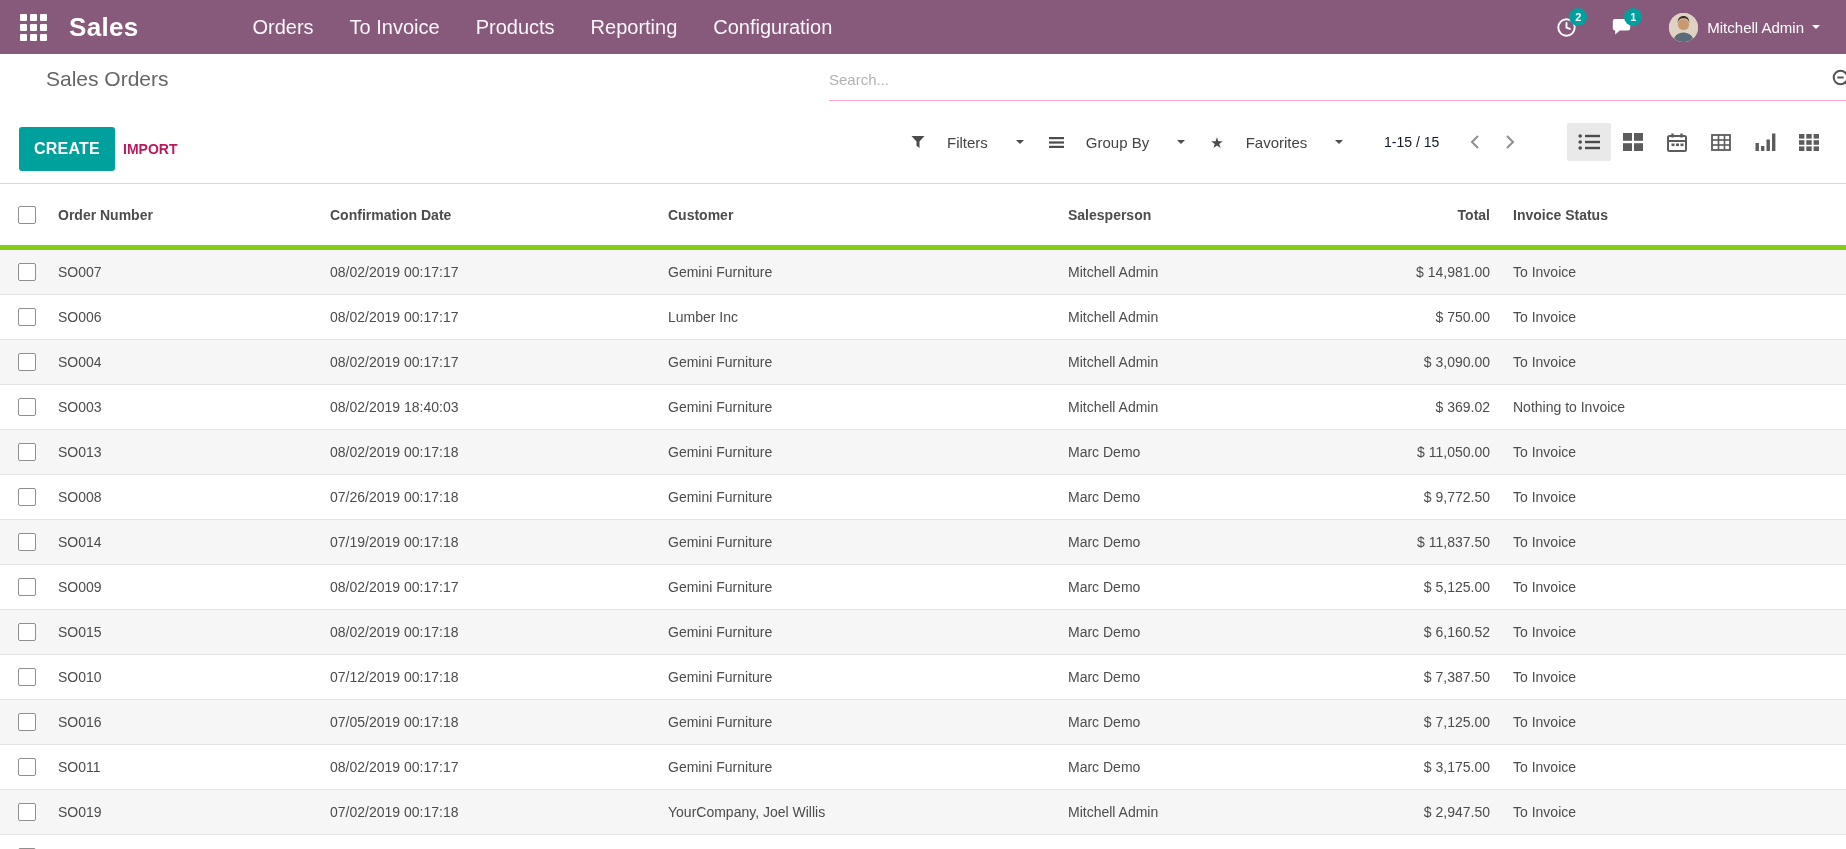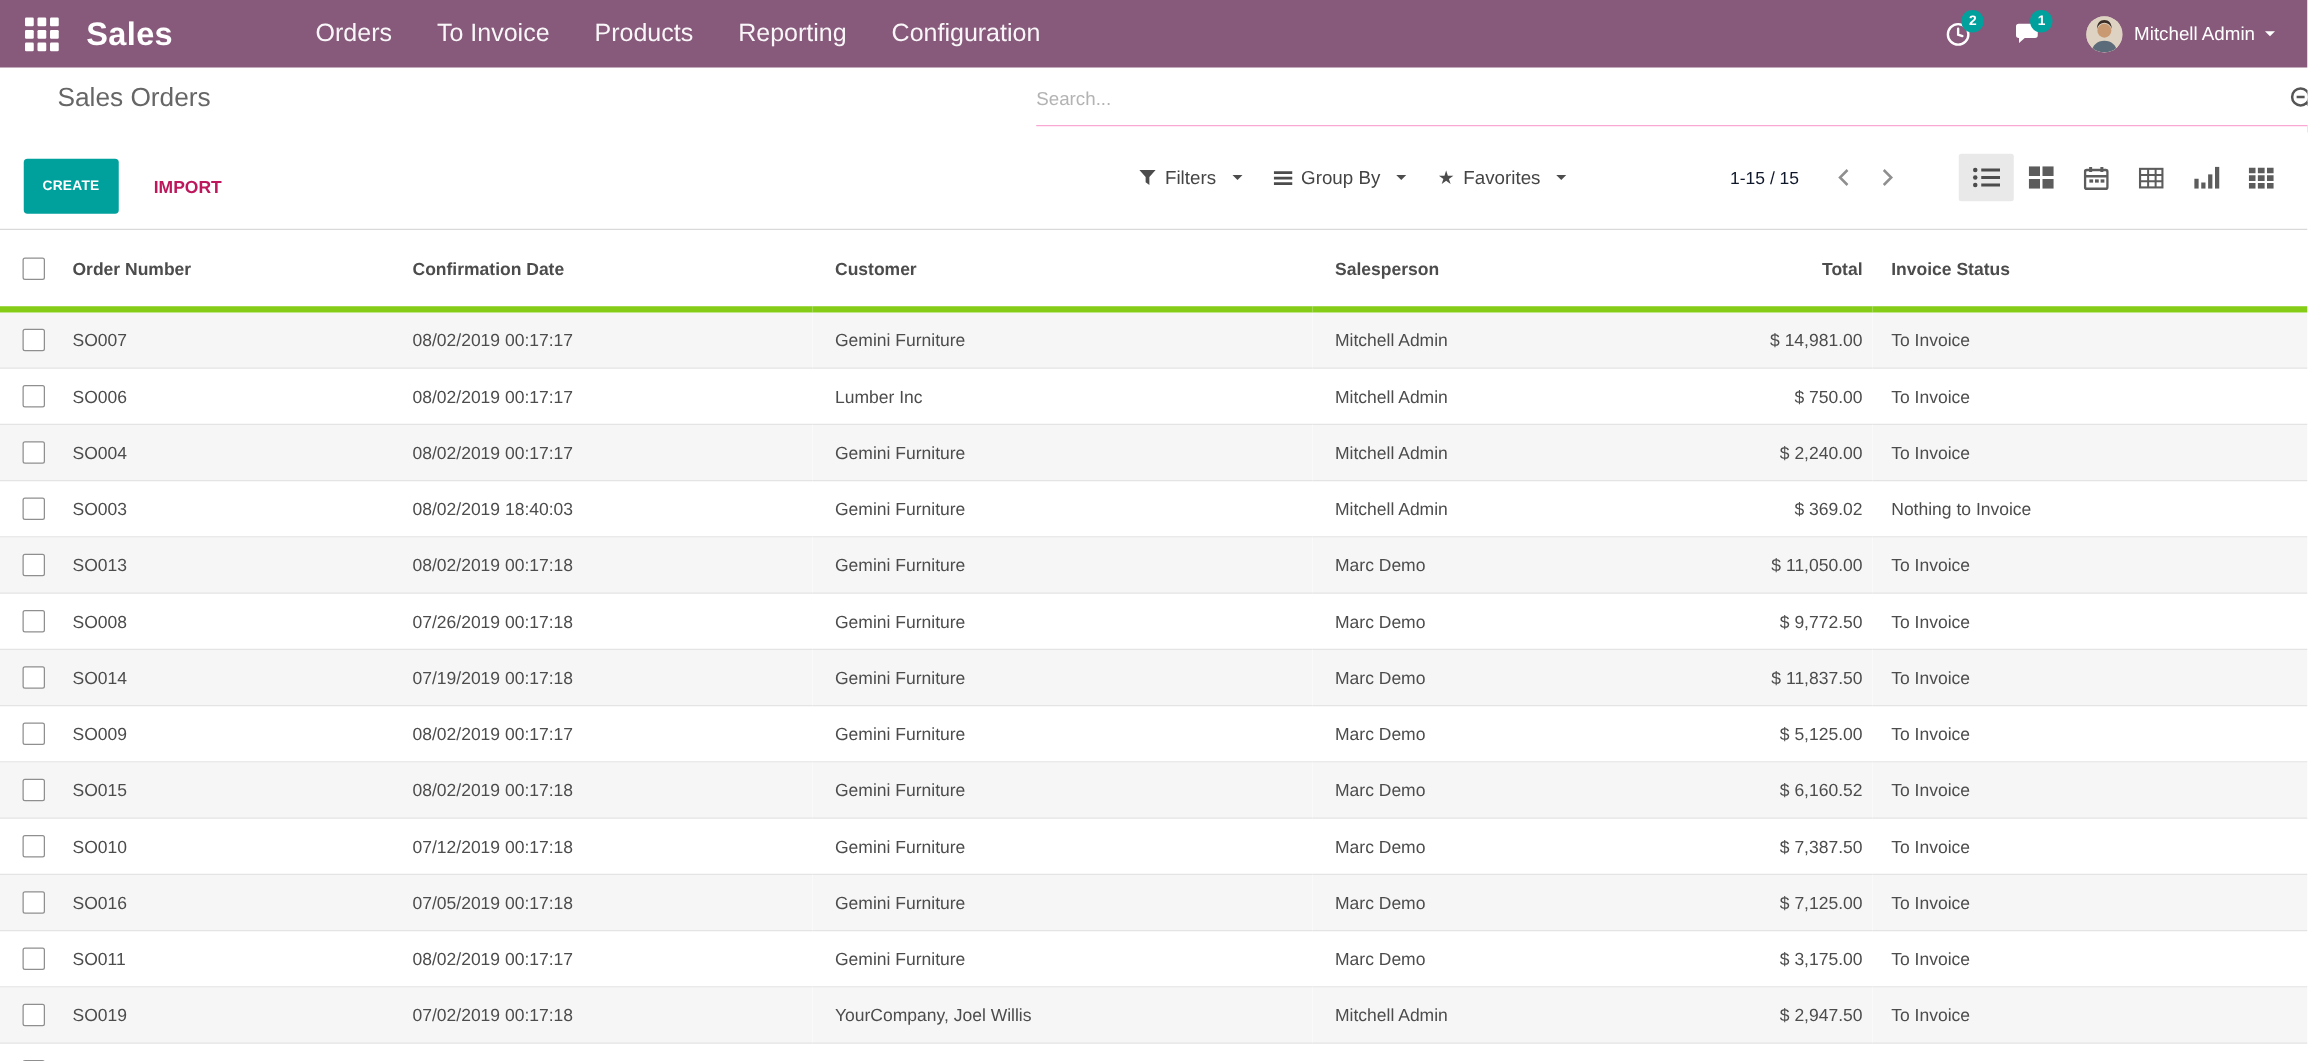--- a/index.html
+++ b/index.html
@@ -34,27 +34,27 @@
   .page-title{position:absolute;left:20px;top:13px;font-size:21px;color:#666;}
   .searchbar{position:absolute;left:803px;right:8px;top:4px;height:42px;
     border-bottom:6px solid #f9a8d4;display:flex;align-items:center;}
   .searchbar input{flex:1;border:none;outline:none;background:transparent;font-size:15px;
     color:#444;font-family:inherit;padding:0;}
   .searchbar input::placeholder{color:#b3b3b3;}
   .search-glass{margin-right:10px;cursor:pointer;display:flex;}
   
   .control-row{position:absolute;top:101px;left:0;width:100%;height:82px;background:#fff;}
   .btn-create{position:absolute;left:19px;top:26px;height:44px;padding:0 15px;background:#00a09d;
-    color:#fff;font-weight:700;font-size:11px;border:none;border-radius:3px;cursor:pointer;
+    color:#fff;font-weight:700;font-size:16px;border:none;border-radius:3px;cursor:pointer;
     font-family:inherit;letter-spacing:.2px;}
   .btn-import{position:absolute;left:113px;top:26px;height:44px;line-height:44px;background:none;
     border:none;color:#be185d;font-weight:700;font-size:14px;cursor:pointer;font-family:inherit;padding:0 10px;}
   .filter-bar{position:absolute;left:905px;top:0;height:82px;display:flex;align-items:center;
     gap:13px;font-size:15px;color:#444;}
-  .fdrop{display:flex;align-items:center;gap:7px;cursor:pointer;padding:4px 6px;}
+  .fdrop{display:flex;align-items:center;gap:22px;cursor:pointer;padding:4px 6px;}
   .star{font-size:15px;color:#4c4c4c;line-height:1;}
   .pager{position:absolute;left:1384px;top:0;height:82px;display:flex;align-items:center;
     font-size:14px;color:#0f172a;}
   .pager-text{margin-right:14px;}
   .pg-btn{width:30px;height:34px;display:flex;align-items:center;justify-content:center;
     cursor:pointer;background:none;border:none;margin-left:6px;}
   .views{position:absolute;left:1567px;top:22px;display:flex;}
   .view-btn{width:44px;height:38px;display:flex;align-items:center;justify-content:center;
     background:none;border:none;cursor:pointer;border-radius:2px;}
   .view-btn.active{background:#e9e9e9;}
@@ -297,21 +297,21 @@
     <td class="c-sales">Mitchell Admin</td>
     <td class="c-total">$ 750.00</td>
     <td class="c-status">To Invoice</td>
   </tr>
         <tr>
     <td class="c-select"><span class="cb"></span></td>
     <td class="c-order">SO004</td>
     <td class="c-date">08/02/2019 00:17:17</td>
     <td class="c-customer">Gemini Furniture</td>
     <td class="c-sales">Mitchell Admin</td>
-    <td class="c-total">$ 2,240.00</td>
+    <td class="c-total">$ 3,090.00</td>
     <td class="c-status">To Invoice</td>
   </tr>
         <tr>
     <td class="c-select"><span class="cb"></span></td>
     <td class="c-order">SO003</td>
     <td class="c-date">08/02/2019 18:40:03</td>
     <td class="c-customer">Gemini Furniture</td>
     <td class="c-sales">Mitchell Admin</td>
     <td class="c-total">$ 369.02</td>
     <td class="c-status">Nothing to Invoice</td>

